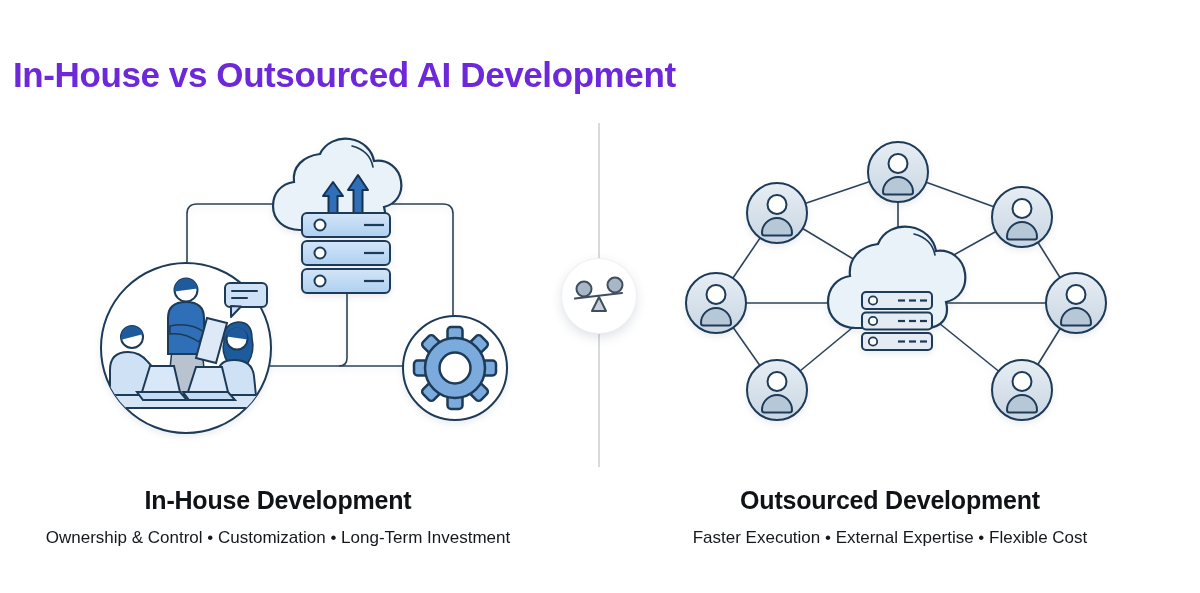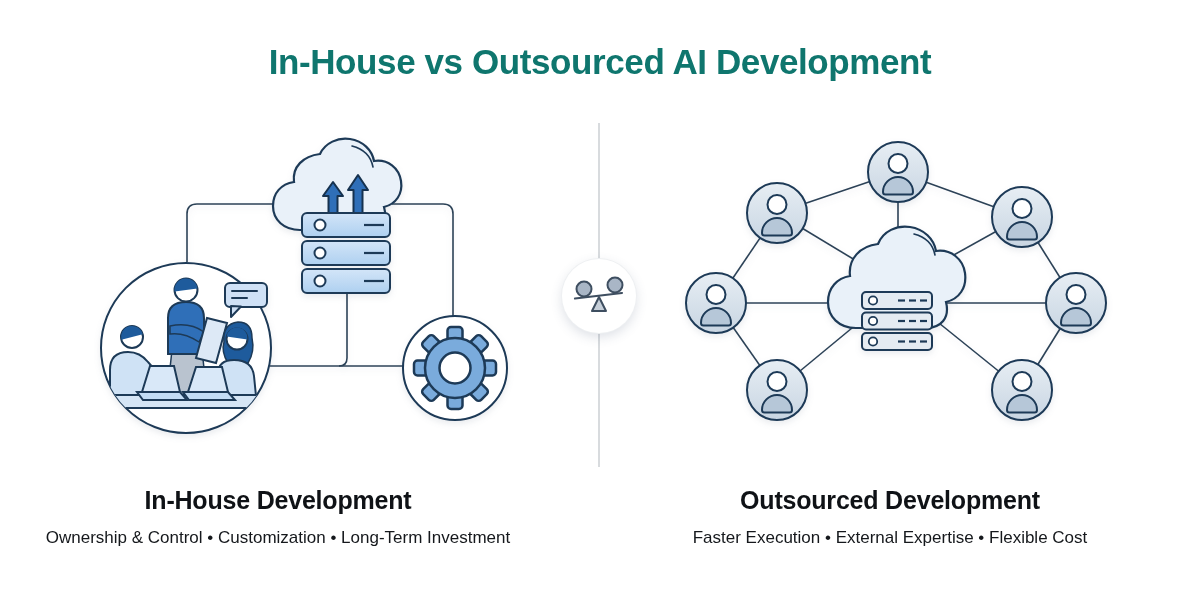--- a/index.html
+++ b/index.html
@@ -1,22 +1,22 @@
 <!DOCTYPE html>
 <html><head>
 <meta charset="utf-8">
 <style>
   html,body{margin:0;padding:0;background:#ffffff;}
   .canvas{
     position:relative;width:1200px;height:593px;background:#ffffff;
     overflow:hidden;font-family:"Liberation Sans", sans-serif;
   }
   .page-title{
-    position:absolute;top:42px;left:0;right:0;margin:0;text-align:center;
-    font-size:35px;font-weight:700;letter-spacing:-0.4px;color:#0f766e;
+    position:absolute;top:42px;left:0;right:0;margin:13px;text-align:left;
+    font-size:35px;font-weight:700;letter-spacing:-0.4px;color:#6d28d9;
   }
   .illo{position:absolute;filter:drop-shadow(0 3px 3px rgba(50,70,100,0.10));}
   .illo-left{left:80px;top:120px;}
   .illo-right{left:660px;top:130px;}
   .divider-line{
     position:absolute;left:598px;top:123px;width:2px;height:344px;
     background:#d8dbde;
   }
   .balance-badge{
     position:absolute;left:562px;top:259px;width:74px;height:74px;

